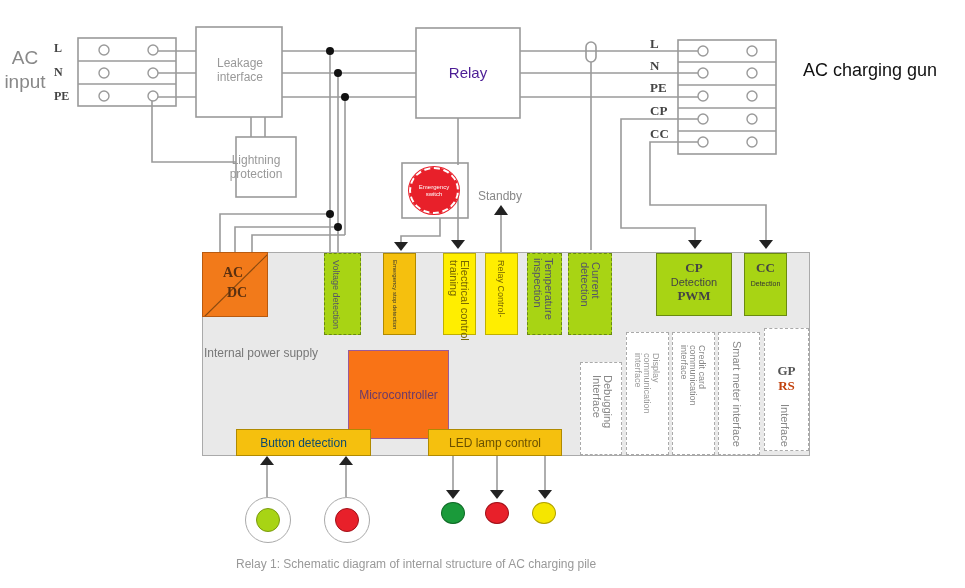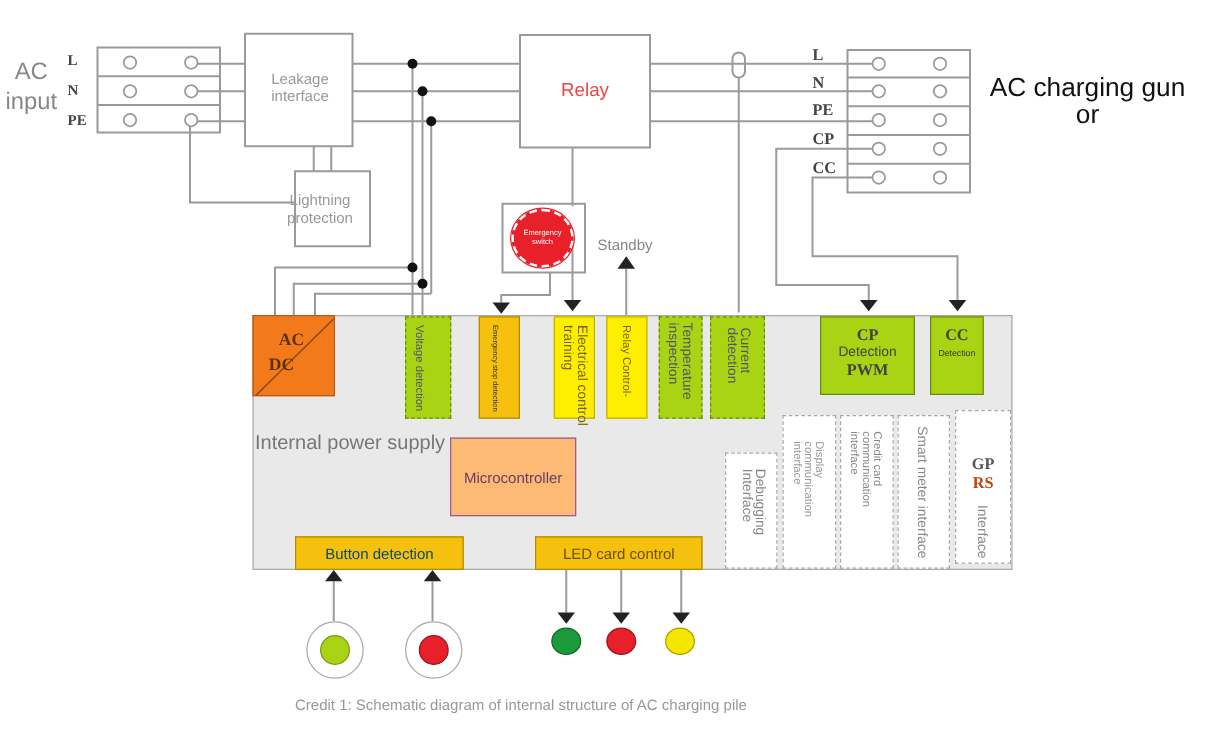--- a/index.html
+++ b/index.html
@@ -134,46 +134,45 @@
   <div>input</div>
 </div>
 <div class="lbl serif" style="left:54px;top:41px;font-size:12px;">L</div>
 <div class="lbl serif" style="left:54px;top:65px;font-size:12px;">N</div>
 <div class="lbl serif" style="left:54px;top:89px;font-size:12px;">PE</div>
 
 <div class="lbl center" style="left:200px;top:50px;width:80px;height:40px;font-size:12px;color:#999;">Leakage interface</div>
 
 <div class="lbl center" style="left:236px;top:147px;width:40px;height:40px;font-size:12px;color:#999;">Lightning protection</div>
 
-<div class="lbl center" style="left:416px;top:58px;width:104px;height:28px;font-size:15px;color:#ef4444;">Relay</div>
+<div class="lbl center" style="left:416px;top:58px;width:104px;height:28px;font-size:15px;color:#4c1d95;">Relay</div>
 
 <div class="lbl serif" style="left:650px;top:36px;font-size:13px;">L</div>
 <div class="lbl serif" style="left:650px;top:58px;font-size:13px;">N</div>
 <div class="lbl serif" style="left:650px;top:80px;font-size:13px;">PE</div>
 <div class="lbl serif" style="left:650px;top:103px;font-size:13px;">CP</div>
 <div class="lbl serif" style="left:650px;top:126px;font-size:13px;">CC</div>
 
-<div class="lbl" style="left:785px;top:60px;width:170px;text-align:center;font-size:21px;color:#111;line-height:21px;">
+<div class="lbl" style="left:785px;top:60px;width:170px;text-align:center;font-size:18px;color:#111;line-height:21px;">
   <div>AC charging gun</div>
-  <div>or</div>
 </div>
 
 <div class="box center" style="left:409px;top:167px;width:50px;height:47px;border-radius:50%;background:#e8202a;border:2px dashed #ffffff;outline:1px solid #e8202a;color:#fff;font-size:6px;line-height:7px;">
   <span style="width:32px;">Emergency switch</span>
 </div>
 <div class="lbl" style="left:478px;top:189px;font-size:12px;color:#888;">Standby</div>
 
 <div class="box" style="left:202px;top:252px;width:66px;height:65px;background:#f27a1a;border:1px solid #b85a10;overflow:hidden;">
   <svg width="66" height="65" style="position:absolute;left:0;top:0;">
     <line x1="0" y1="65" x2="66" y2="0" stroke="#8a4a10" stroke-width="1.2"></line>
   </svg>
   <div class="serif" style="position:absolute;left:20px;top:12px;font-size:14px;color:#5a3010;">AC</div>
-  <div class="serif" style="position:absolute;left:12px;top:32px;font-size:14px;color:#5a3010;">DC</div>
-</div>
-<div class="lbl" style="left:204px;top:346px;font-size:16px;color:#777;">Internal power supply</div>
+  <div class="serif" style="position:absolute;left:24px;top:32px;font-size:14px;color:#5a3010;">DC</div>
+</div>
+<div class="lbl" style="left:204px;top:346px;font-size:12px;color:#777;">Internal power supply</div>
 
 <div class="box" style="left:324px;top:253px;width:37px;height:82px;background:#a8d414;border:1px dashed #6a8a10;">
   <div class="vtext" style="left:6px;top:6px;font-size:9px;color:#556;height:70px;">Voltage detection</div>
 </div>
 <div class="box" style="left:383px;top:253px;width:33px;height:82px;background:#f5c00e;border:1px solid #b08a00;">
   <div class="vtext" style="left:8px;top:6px;font-size:6px;color:#333;height:70px;">Emergency stop detection</div>
 </div>
 <div class="box" style="left:443px;top:253px;width:33px;height:82px;background:#ffee00;border:1px solid #c0b000;overflow:visible;">
   <div class="vtext" style="left:4px;top:6px;font-size:11px;color:#776600;height:94px;">Electrical control training</div>
 </div>
@@ -209,36 +208,36 @@
 </div>
 <div class="box" style="left:718px;top:332px;width:42px;height:123px;background:#fff;border:1px dashed #aaa;">
   <div class="vtext" style="left:12px;top:8px;font-size:11px;color:#888;height:110px;">Smart meter interface</div>
 </div>
 <div class="box" style="left:764px;top:328px;width:45px;height:123px;background:#fff;border:1px dashed #aaa;text-align:center;">
   <div class="serif" style="font-size:13px;margin-top:34px;color:#555;line-height:15px;">GP</div>
   <div class="serif" style="font-size:13px;color:#c2410c;line-height:15px;">RS</div>
   <div class="vtext" style="left:14px;top:72px;font-size:11px;color:#888;height:48px;">Interface</div>
 </div>
 
-<div class="box center" style="left:360px;top:350px;width:101px;height:63px;background:#fdba74;border:1px solid #9a5a9a;">
+<div class="box center" style="left:348px;top:350px;width:101px;height:89px;background:#f97316;border:1px solid #9a5a9a;">
   <span style="font-size:12px;color:#6a3a6a;">Microcontroller</span>
 </div>
 
 <div class="box center" style="left:236px;top:429px;width:135px;height:27px;background:#f5c00e;border:1px solid #b08a00;">
   <span style="font-size:12px;color:#0c4a6e;">Button detection</span>
 </div>
 
 <div class="box center" style="left:428px;top:429px;width:134px;height:27px;background:#f5c00e;border:1px solid #b08a00;">
-  <span style="font-size:12px;color:#6a5000;">LED card control</span>
+  <span style="font-size:12px;color:#6a5000;">LED lamp control</span>
 </div>
 
 <div class="box" style="left:245px;top:497px;width:46px;height:46px;border-radius:50%;border:1.5px solid #aaa;background:#fff;">
   <div class="box" style="left:10px;top:10px;width:24px;height:24px;border-radius:50%;background:#a8d414;border:1px solid #7a9a10;"></div>
 </div>
 <div class="box" style="left:324px;top:497px;width:46px;height:46px;border-radius:50%;border:1.5px solid #aaa;background:#fff;">
   <div class="box" style="left:10px;top:10px;width:24px;height:24px;border-radius:50%;background:#e8202a;border:1px solid #a01018;"></div>
 </div>
 
 <div class="box" style="left:441px;top:502px;width:24px;height:22px;border-radius:50%;background:#1a9a3a;border:1px solid #0f6a26;"></div>
 <div class="box" style="left:485px;top:502px;width:24px;height:22px;border-radius:50%;background:#e8202a;border:1px solid #a01018;"></div>
 <div class="box" style="left:532px;top:502px;width:24px;height:22px;border-radius:50%;background:#f5e600;border:1px solid #b0a000;"></div>
 
-<div class="lbl" style="left:236px;top:557px;font-size:12px;color:#999;">Credit 1: Schematic diagram of internal structure of AC charging pile</div>
+<div class="lbl" style="left:236px;top:557px;font-size:12px;color:#999;">Relay 1: Schematic diagram of internal structure of AC charging pile</div>
 
 </body></html>

